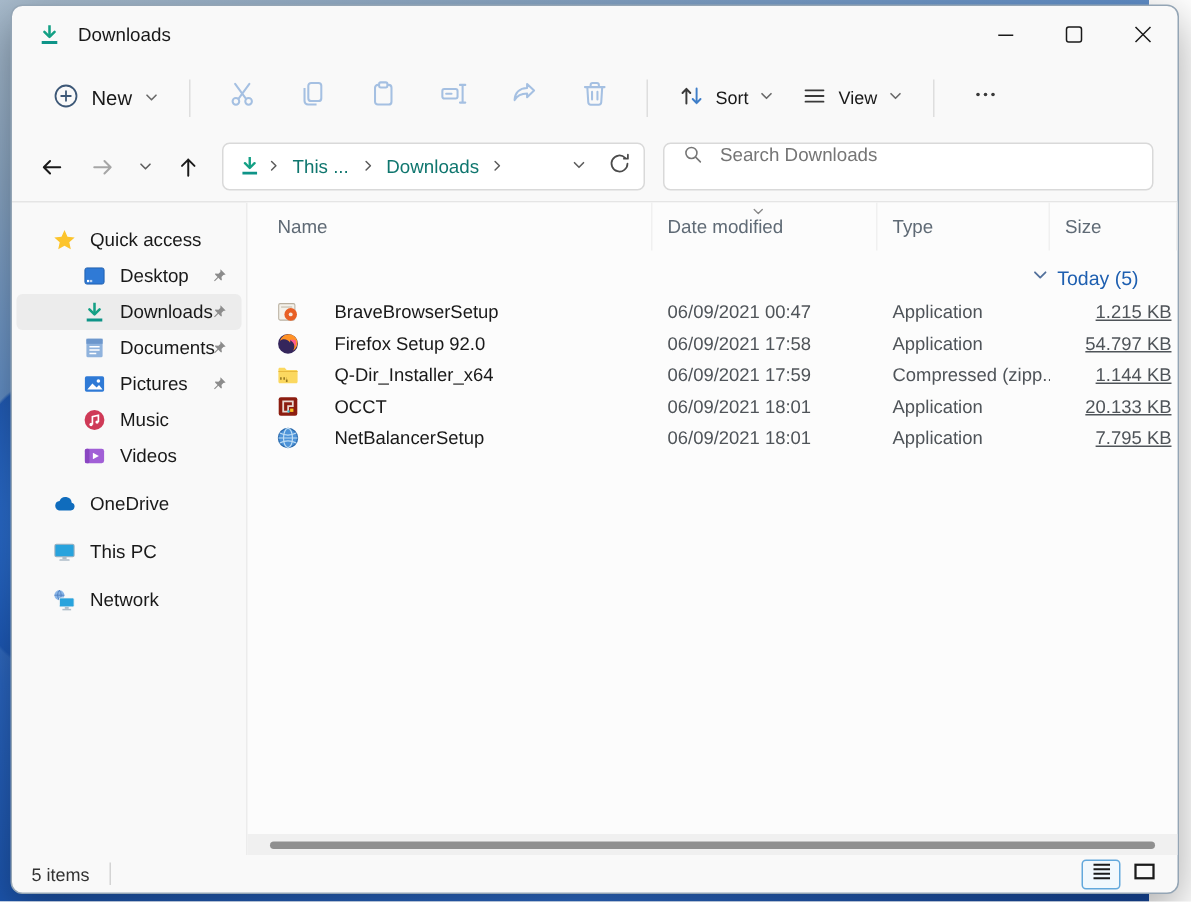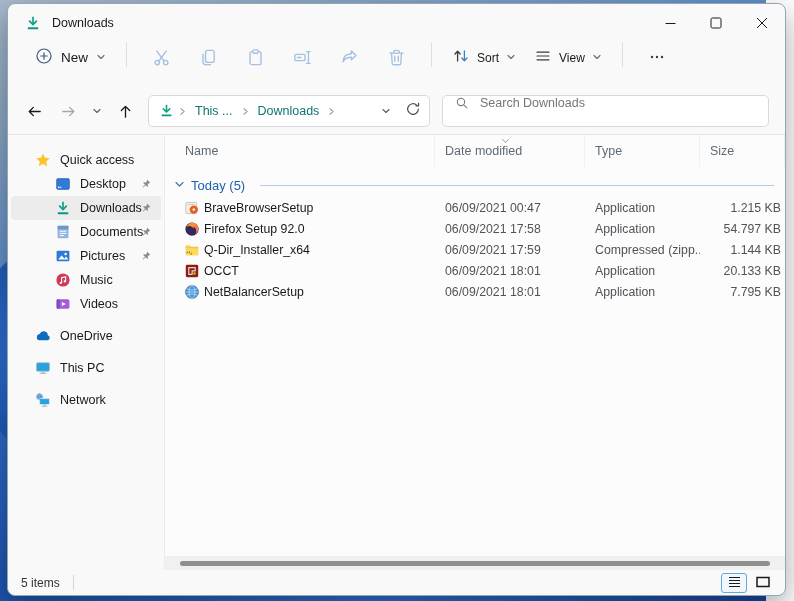--- a/index.html
+++ b/index.html
@@ -13,21 +13,21 @@
     border:1px solid #94a5b5; border-radius:8px; box-shadow:0 10px 30px rgba(0,0,0,.35);
     display:flex; flex-direction:column; overflow:hidden; }
 
   
   .titlebar { height:38px; flex:0 0 auto; display:flex; align-items:center; padding-left:17px; }
   .title-text { font-size:12.5px; color:#191919; margin-left:11px; }
   .win-controls { margin-left:auto; display:flex; height:100%; }
   .win-btn { width:46px; height:100%; display:flex; align-items:center; justify-content:center; }
 
   
-  .toolbar { height:46px; flex:0 0 auto; display:flex; align-items:flex-start; padding-left:18px; }
+  .toolbar { height:46px; flex:0 0 auto; display:flex; align-items:center; padding-left:18px; }
   .tb-new { display:flex; align-items:center; gap:8px; font-size:13.5px; color:#191919; padding:5px 9px; border-radius:4px; }
   .tb-divider { width:1px; height:25px; background:#dedede; margin:0 11px; }
   .tb-icon-btn { width:47px; height:34px; display:flex; align-items:center; justify-content:center; }
   .tb-text-btn { display:flex; align-items:center; gap:7px; font-size:12px; color:#191919; padding:5px 9px; border-radius:4px; }
 
   
   .navbar { height:47px; flex:0 0 auto; display:flex; align-items:center; padding:0 16px 0 10px; gap:1px;
     border-bottom:1px solid #e5e5e5; }
   .nav-btn { width:33px; height:30px; display:flex; align-items:center; justify-content:center; }
   .nav-btn.narrow { width:22px; }
@@ -46,35 +46,35 @@
   .sidebar { width:156px; flex:0 0 auto; padding-top:13px; }
   .side-item { height:24px; display:flex; align-items:center; gap:9px; margin:0 3px; padding-left:24px;
     border-radius:4px; font-size:12.5px; color:#191919; position:relative; cursor:default; }
   .side-item.indent { padding-left:44px; }
   .side-item.selected { background:#ececec; }
   .side-item.gap { margin-top:8px; }
   .side-icon { display:flex; width:16px; height:16px; flex:0 0 auto; }
   .side-pin { position:absolute; right:9px; top:6px; display:flex; }
 
   .filepane { flex:1; min-width:0; position:relative; display:flex; flex-direction:column;
-    background:#fcfcfc; border-left:1px solid #ececec; }
+    background:#fcfcfc; border-left:1px solid #ececec;align-items:flex-end; }
   .colheaders { flex:0 0 auto; display:grid; grid-template-columns:270px 150px 115px 85px; height:32px; }
   .col-h { position:relative; display:flex; align-items:center; font-size:12.5px; color:#5f6a75;
     padding-left:10px; border-right:1px solid #f0f0f0; height:100%; }
   .col-h:first-child { padding-left:20px; }
   .sort-mark { position:absolute; top:0px; left:44%; }
   .grouprow { flex:0 0 auto; height:30px; display:flex; align-items:center; padding:6px 0 0 9px; gap:6px; }
   .group-label { font-size:13px; color:#1e5fb0; white-space:nowrap; }
   .group-line { flex:1; height:1px; background:#b7cde6; margin:0 11px 0 9px; }
 
   .frow { display:grid; grid-template-columns:270px 150px 115px 85px; height:21px; align-items:center; font-size:12.3px; }
-  .cell-name { display:flex; align-items:center; gap:4px; padding-left:19px; color:#191919; white-space:nowrap; overflow:hidden; }
+  .cell-name { display:flex; align-items:center; gap:23px; padding-left:19px; color:#191919; white-space:nowrap; overflow:hidden; }
   .file-icon { display:flex; width:16px; height:16px; flex:0 0 auto; }
   .cell { color:#4f5459; padding-left:10px; white-space:nowrap; overflow:hidden; }
-  .cell-size { color:#4f5459; text-align:right; padding-right:4px; white-space:nowrap; }
+  .cell-size { color:#4f5459; text-align:right; padding-right:4px; white-space:nowrap;text-decoration:underline; }
 
   .hscroll { position:absolute; left:0; right:0; bottom:0; height:14px; background:#f0f0f0;
     display:flex; align-items:center; }
   .hthumb { height:5px; border-radius:3px; background:#8f8f8f; margin-left:15px; width:calc(100% - 30px); }
 
   
   .statusbar { height:25px; flex:0 0 auto; display:flex; align-items:center; padding:0 9px 0 13px; }
   .status-count { font-size:12px; color:#333; }
   .status-divider { width:1px; height:15px; background:#d4d4d4; margin-left:13px; }
   .status-spacer { flex:1; }

